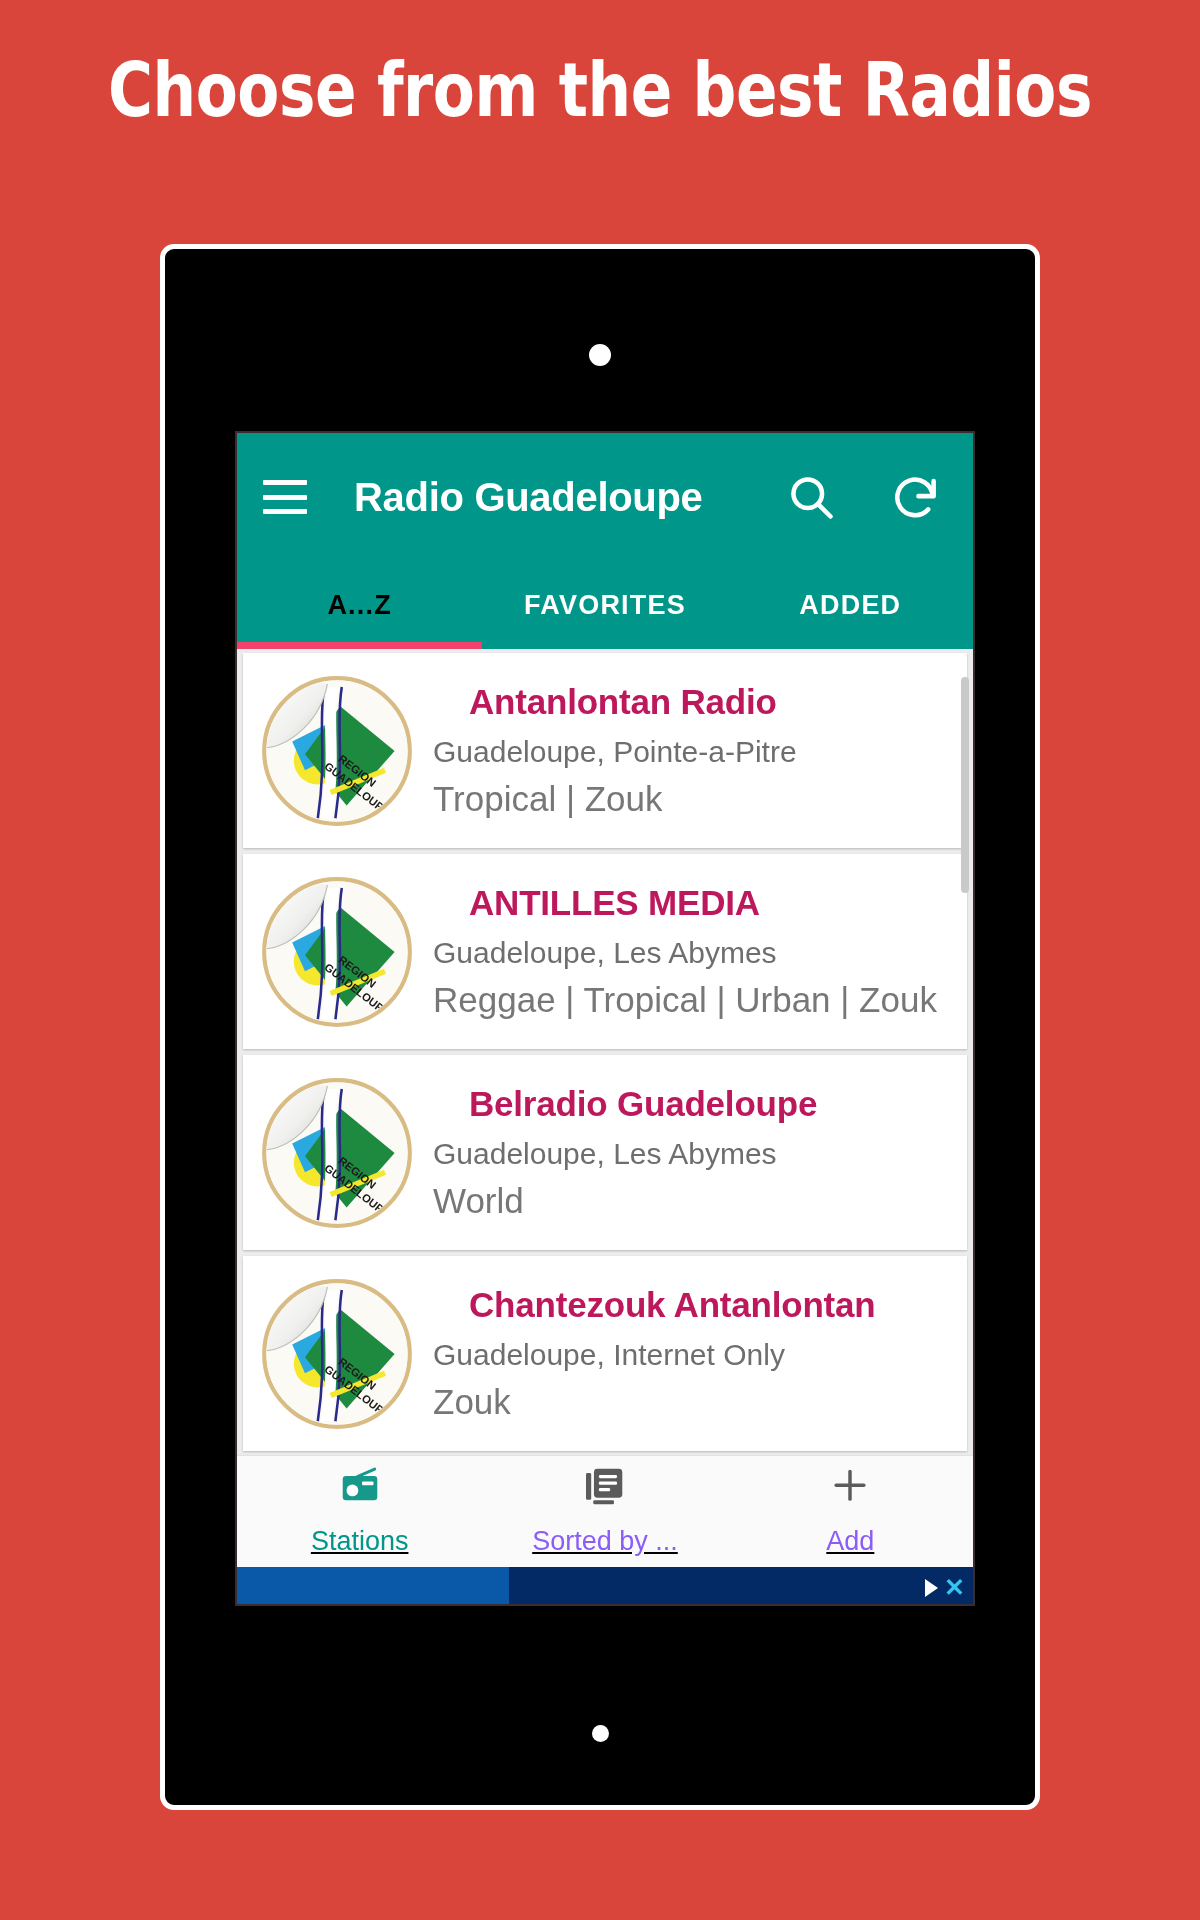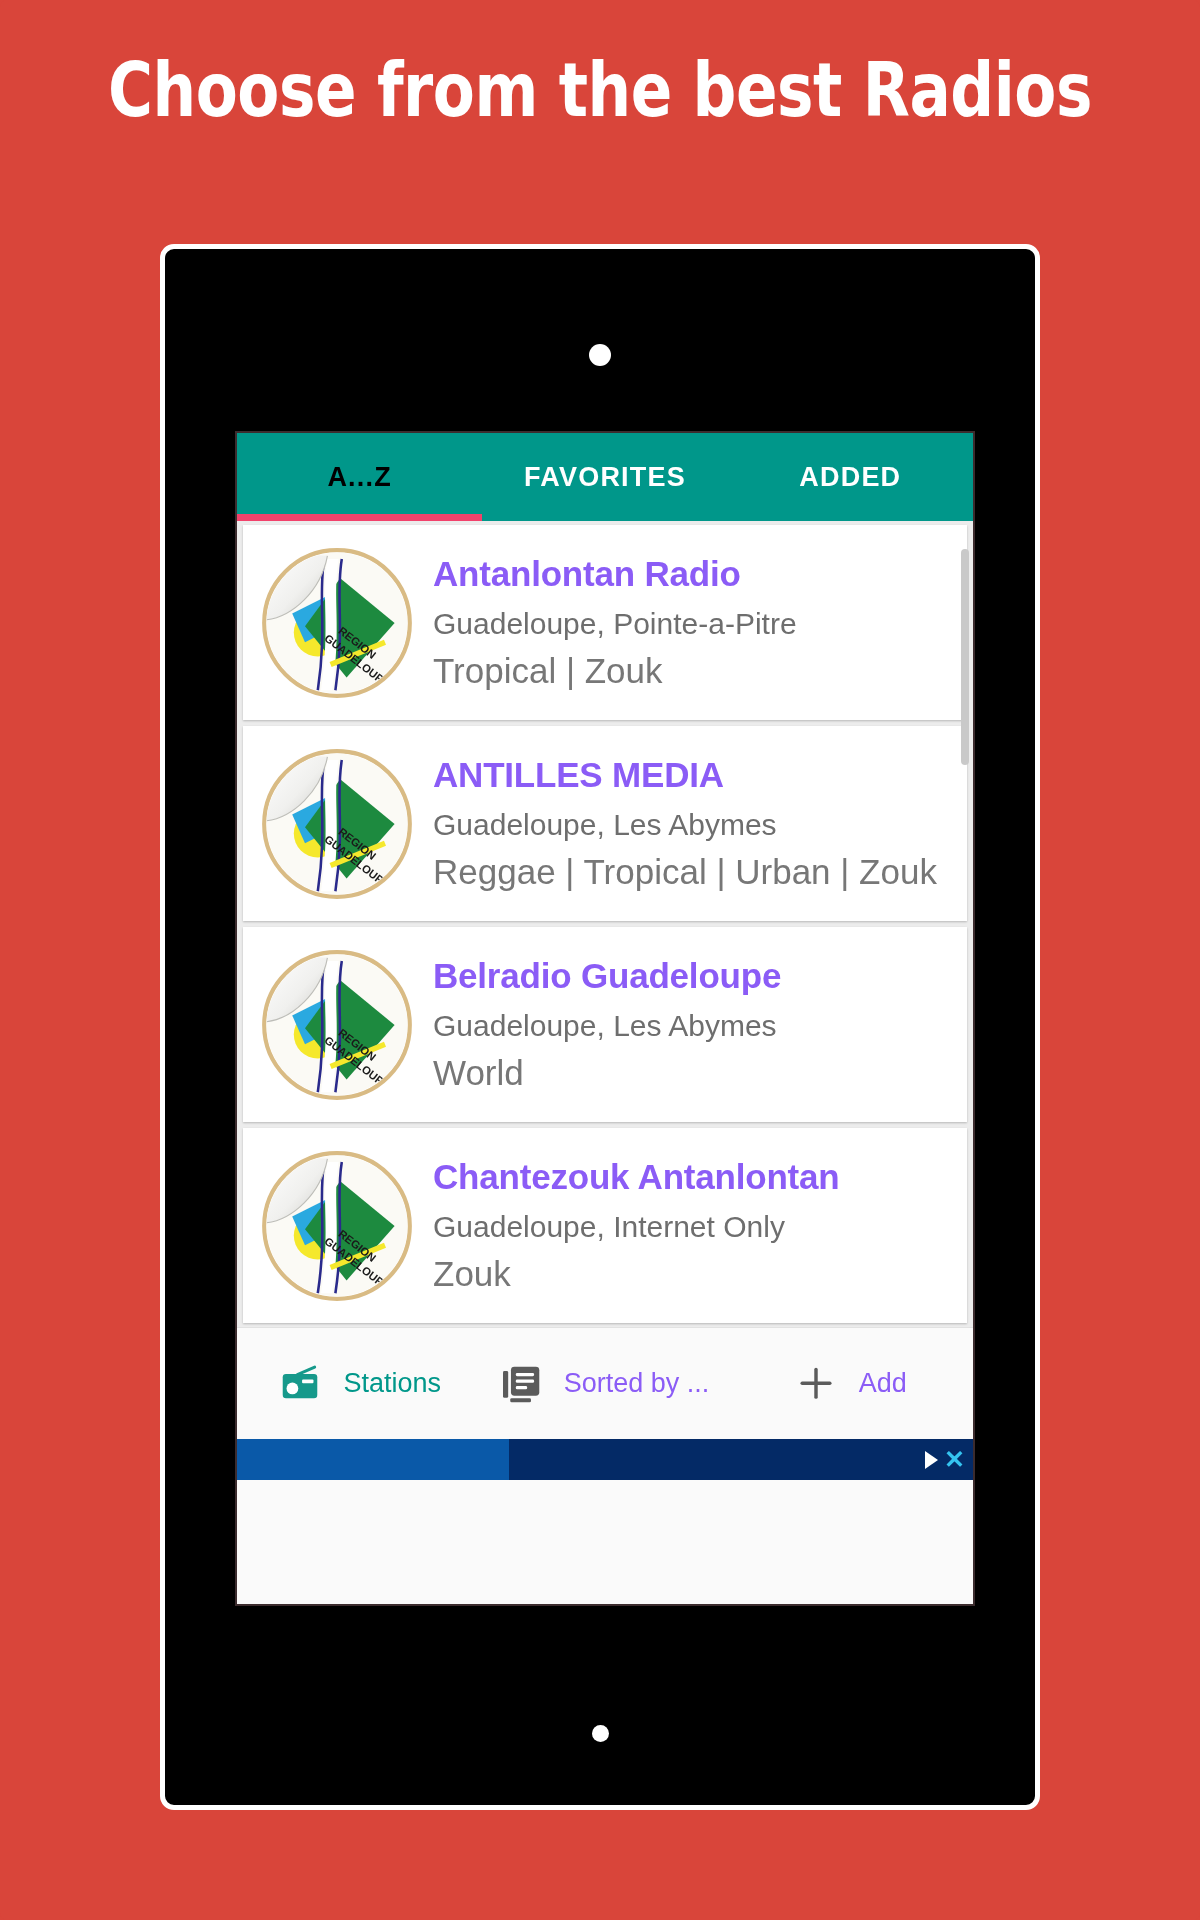--- a/index.html
+++ b/index.html
@@ -162,24 +162,25 @@
   .card-text{
     flex:1 1 auto;
     min-width:0;
     padding-left:16px;
     padding-right:12px;
     overflow:hidden;
   }
   .card-title{
     font-size:35px;
     font-weight:bold;
-    color:#8b5cf6;
+    color:#be185d;
     white-space:nowrap;
     letter-spacing:-0.2px;
     margin-bottom:13px;
+    margin-left:36px;
   }
   .card-sub{
     font-size:30px;
     color:#6e6e6e;
     white-space:nowrap;
     margin-bottom:10px;
   }
   .card-genre{
     font-size:35px;
     color:#777777;
@@ -189,24 +190,25 @@
   
   .bottomnav{
     position:relative;
     height:112px;
     background:#fafafa;
     display:flex;
     border-top:1px solid #e2e2e2;
   }
   .navitem{
     flex:1 1 0;
-    display:flex; flex-direction:row;
+    display:flex; flex-direction:column;
     align-items:center; justify-content:center;
     gap:21px;
     cursor:pointer;
+    text-decoration:underline;
   }
   .navlabel{ font-size:27px; color:#8b5cf6; }
   .navitem.active .navlabel{ color:#00978a; }
 
   
   .adbar{
     position:relative;
     height:41px;
     background:#042a66;
     display:flex;
@@ -244,20 +246,42 @@
 <div class="page">
 
   <div class="headline">Choose from the best Radios</div>
 
   <div class="device">
     <div class="cam"></div>
     <div class="homebtn"></div>
 
     <div class="screen">
 
+      <div class="appbar">
+        <div class="hamburger">
+          <span></span>
+            <span></span>
+            <span></span>
+        </div>
+        <div class="app-title">Radio Guadeloupe</div>
+        <div class="appbar-actions">
+          <div class="icon-btn">
+            <svg width="52" height="52" viewBox="0 0 24 24" fill="none" stroke="#ffffff" stroke-width="2.1" stroke-linecap="round">
+              <circle cx="10.5" cy="10.5" r="6.6"></circle>
+              <line x1="15.4" y1="15.4" x2="21" y2="21"></line>
+            </svg>
+          </div>
+          <div class="icon-btn">
+            <svg width="52" height="52" viewBox="0 0 24 24" fill="none" stroke="#ffffff" stroke-width="2.1" stroke-linecap="round" stroke-linejoin="round">
+              <path d="M20.2 11.5a8.2 8.2 0 1 0 -2.1 6.2"></path>
+              <polyline points="20.6,4.6 20.6,11.6 13.6,11.6"></polyline>
+            </svg>
+          </div>
+        </div>
+      </div>
 
       <div class="tabs">
         <div class="tab active">A...Z</div>
         <div class="tab">FAVORITES</div>
         <div class="tab">ADDED</div>
         <div class="tab-indicator"></div>
       </div>
 
       <div class="list">
 

